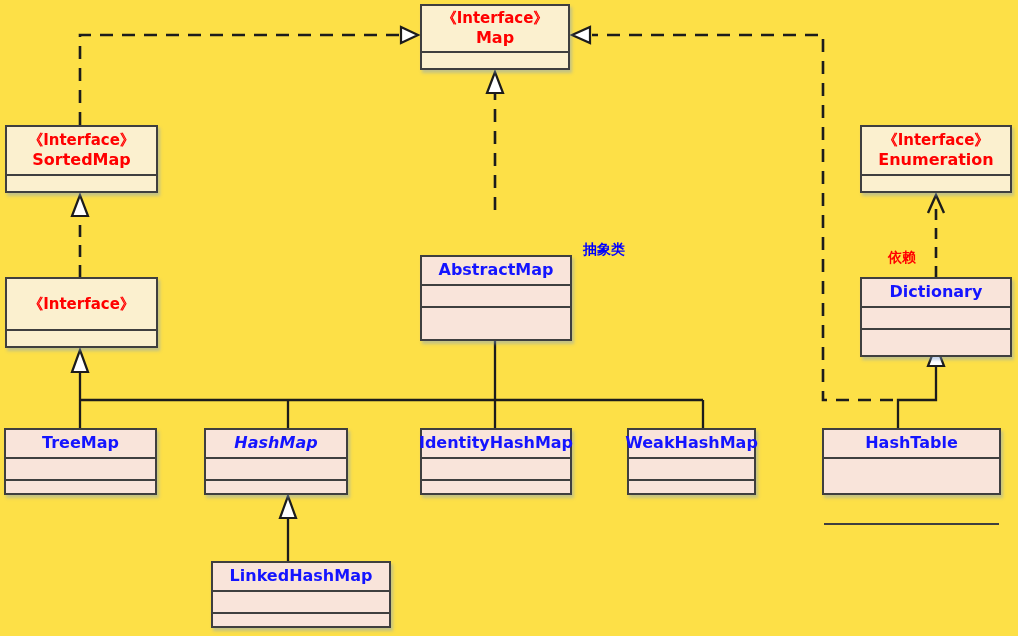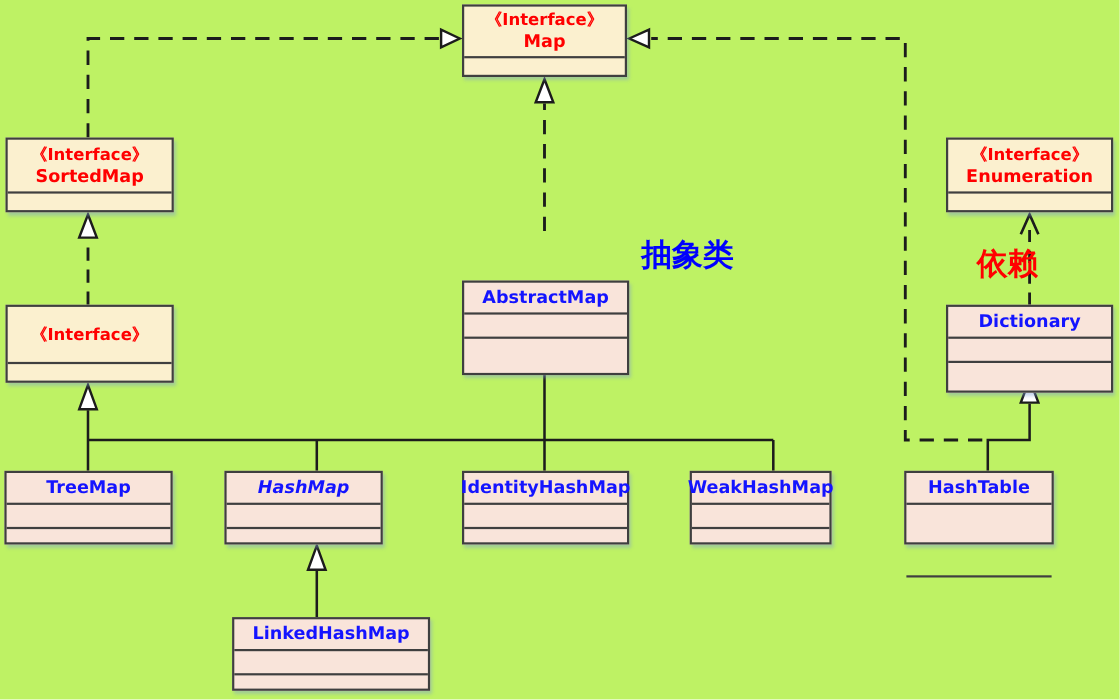--- a/index.html
+++ b/index.html
@@ -1,17 +1,17 @@
 <!DOCTYPE html>
 <html><head>
 <meta charset="utf-8">
 <style>
   html,body { margin:0; padding:0; background:#ffffff; }
   .canvas {
-    position:relative; width:1018px; height:636px; background:#bef264;
+    position:relative; width:1018px; height:636px; background:#fde047;
     font-family:"DejaVu Sans","Liberation Sans",sans-serif; overflow:hidden;
   }
   .box {
     position:absolute; box-sizing:border-box;
     border:2px solid #3f3f3f; display:flex; flex-direction:column;
     box-shadow:2px 3px 3px rgba(125,158,208,0.45);
   }
   .iface { background:#fbf0cf; }
   .cls   { background:#f9e4da; }
   .title {
@@ -19,21 +19,21 @@
     border-bottom:2px solid #3f3f3f; flex:1 1 auto;
   }
   .stereo { font-size:15px; font-weight:bold; color:#ff0000; line-height:1.35; white-space:nowrap; }
   .iname  { font-size:16px; font-weight:bold; color:#ff0000; line-height:1.3; white-space:nowrap; }
   .cname  { font-size:16px; font-weight:bold; color:#1414ff; line-height:1.3; white-space:nowrap; }
   .cls .title { flex:0 0 27px; }
   .row  { flex:0 0 15px; }
   .row1 { flex:0 0 20px; border-bottom:2px solid #3f3f3f; }
   .row2 { flex:1 1 auto; }
   .overlay { position:absolute; left:0; top:0; pointer-events:none; }
-  .note { position:absolute; font-weight:bold; font-size:28px; white-space:nowrap; }
+  .note { position:absolute; font-weight:bold; font-size:14px; white-space:nowrap;margin-top:28px; }
   .note-blue { color:#0000ff; }
   .note-red  { color:#ff0000; }
 </style>
 </head>
 <body>
 
 <div class="canvas">
 
   <svg class="overlay" width="1018" height="636" viewBox="0 0 1018 636">
     <g stroke="#1c1c1c" fill="none">
@@ -157,21 +157,21 @@
   </div>
 
   <div class="box cls" style="left:627px;top:428px;width:129px;height:67px;">
     <div class="title">
       <span class="cname">WeakHashMap</span>
     </div>
     <div class="row1"></div>
     <div class="row2"></div>
   </div>
 
-  <div class="box cls" style="left:822px;top:428px;width:136px;height:67px;gap:44px;">
+  <div class="box cls" style="left:822px;top:428px;width:179px;height:67px;gap:44px;">
     <div class="title">
       <span class="cname">HashTable</span>
     </div>
     <div class="row1"></div>
     <div class="row2"></div>
   </div>
 
   <div class="box cls" style="left:211px;top:561px;width:180px;height:67px;">
     <div class="title">
       <span class="cname">LinkedHashMap</span>

